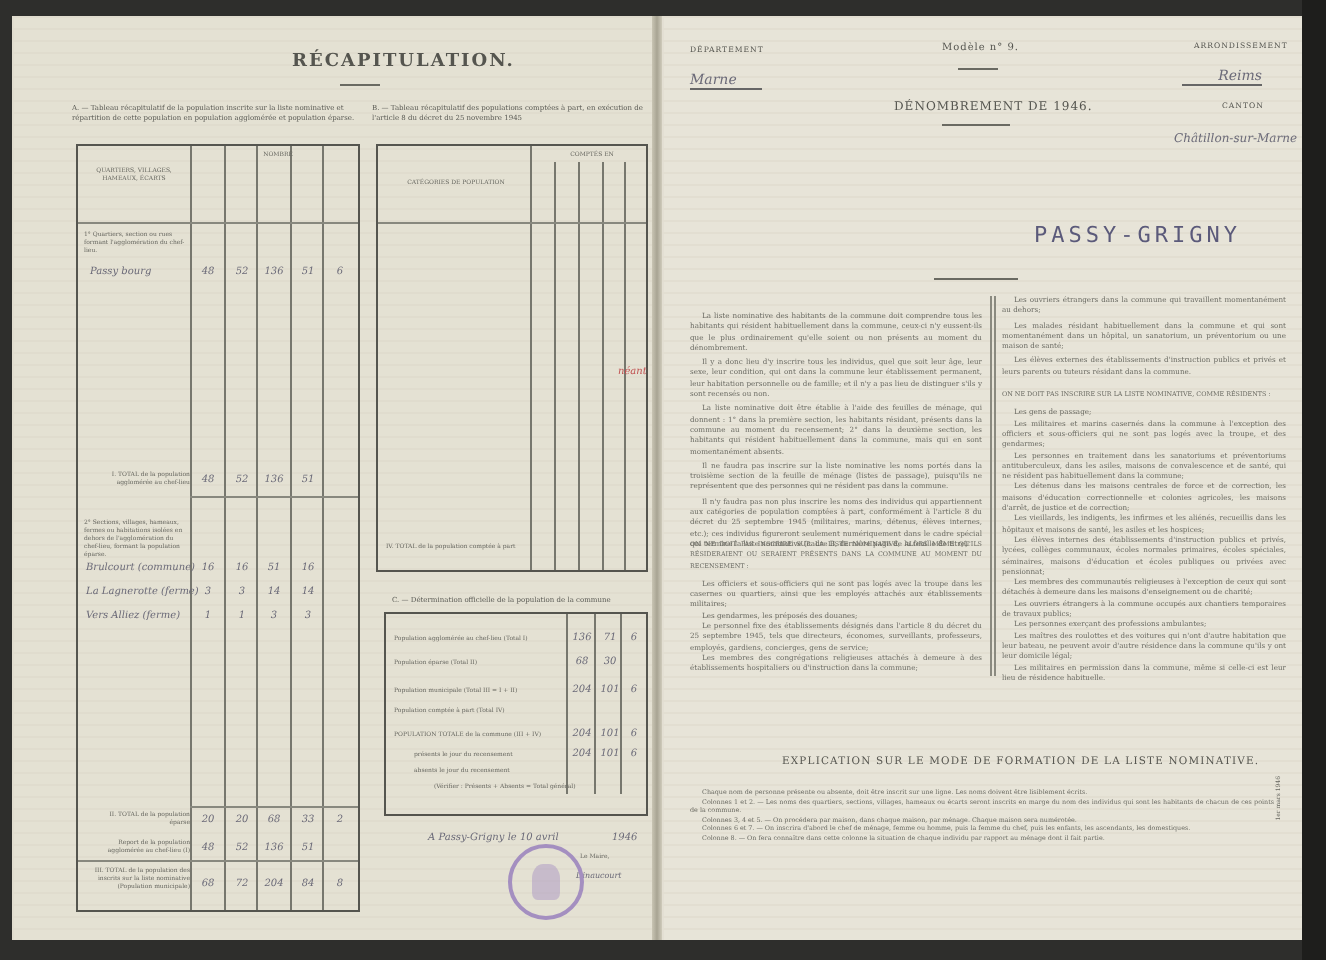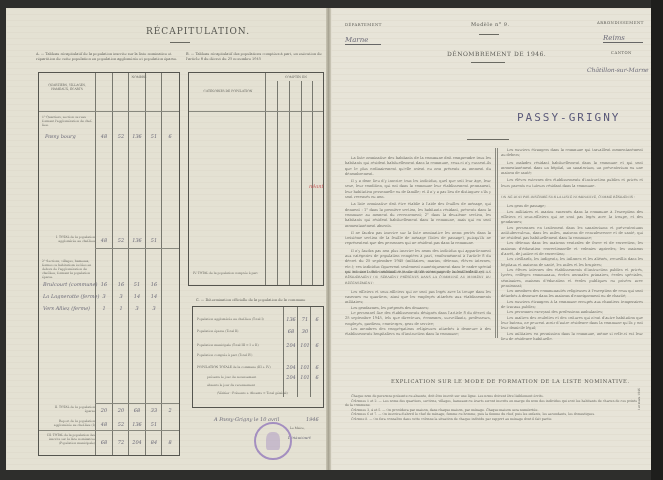--- a/index.html
+++ b/index.html
@@ -4,21 +4,21 @@
 <style>
   html, body { margin:0; padding:0; }
   body { width:663px; height:480px; background:#2e2e2c; position:relative; overflow:hidden; font-family:"DejaVu Serif", serif; color:#3a3a36; }
   .page { position:absolute; background:#e6e3d6; }
   .left-page { left:6px; top:8px; width:320px; height:462px; background:#e4e1d3; }
   .right-page { left:331px; top:8px; width:320px; height:462px; background:#e7e4d8; }
   .spine { position:absolute; left:326px; top:8px; width:5px; height:462px; background:linear-gradient(90deg,#c9c5b4,#a8a493,#cfcbbb); }
   .right-edge { position:absolute; left:651px; top:0; width:12px; height:480px; background:#1e1e1c; }
   .grid-bg { position:absolute; inset:0; background-image: linear-gradient(#d9d5c6 1px, transparent 1px), linear-gradient(90deg,#dcd8ca 1px,transparent 1px); background-size: 100% 6px, 100% 100%; opacity:.35; }
   .abs { position:absolute; }
-  .title-recap { left:140px; top:18px; font-size:9px; letter-spacing:1px; color:#55554f; }
+  .title-recap { left:140px; top:18px; font-size:9px; letter-spacing:1px; color:#55554f;font-weight:bold; }
   .rule { height:1px; background:#6a6a62; position:absolute; }
   .small { font-size:3.5px; line-height:5px; color:#5a5a54; }
   .tiny { font-size:3px; line-height:4px; color:#66665f; }
   .table { position:absolute; border:1px solid #55554f; }
   .vline { position:absolute; width:1px; background:#77776e; }
   .hline { position:absolute; height:1px; background:#88887e; }
   .hand { font-family:"DejaVu Serif", serif; font-style:italic; color:#6b6a78; font-size:5px; }
   .num { position:absolute; font-style:italic; color:#6b6a78; font-size:5px; width:16px; text-align:center; }
   .hdr-small { font-size:5px; color:#55554f; letter-spacing:.5px; }
   .big-title { font-size:13px; letter-spacing:1.5px; color:#4a4a44; }
@@ -166,21 +166,21 @@
   </div>
 </div>
 
 <div class="page right-page">
   <div class="grid-bg"></div>
   <div class="abs hdr-small" style="left:14px;top:14px;font-size:3.8px;">DÉPARTEMENT</div>
   <div class="abs hand" style="left:14px;top:28px;font-size:7px;border-bottom:1px solid #666;width:36px;">Marne</div>
   <div class="abs hdr-small" style="left:140px;top:13px;">Modèle n° 9.</div>
   <div class="rule" style="left:148px;top:26px;width:20px;"></div>
   <div class="abs hdr-small" style="left:266px;top:12px;font-size:3.8px;">ARRONDISSEMENT</div>
-  <div class="abs hand" style="left:272px;top:26px;font-size:7px;border-bottom:1px solid #666;width:40px;">Reims</div>
+  <div class="abs hand" style="left:260px;top:26px;font-size:7px;border-bottom:1px solid #666;width:40px;text-align:right;">Reims</div>
   <div class="abs hdr-small" style="left:116px;top:42px;font-size:6px;">DÉNOMBREMENT DE 1946.</div>
   <div class="rule" style="left:140px;top:54px;width:34px;"></div>
   <div class="abs hdr-small" style="left:280px;top:42px;font-size:3.8px;">CANTON</div>
   <div class="abs hand" style="left:256px;top:58px;font-size:6px;">Châtillon-sur-Marne</div>
 
   <div class="abs commune" style="left:186px;top:103px;">PASSY-GRIGNY</div>
   <div class="rule" style="left:136px;top:131px;width:42px;"></div>
 
   <div class="abs" style="left:164px;top:140px;width:1px;height:190px;background:#8a8a80;"></div>
   <div class="abs" style="left:166px;top:140px;width:1px;height:190px;background:#8a8a80;"></div>

